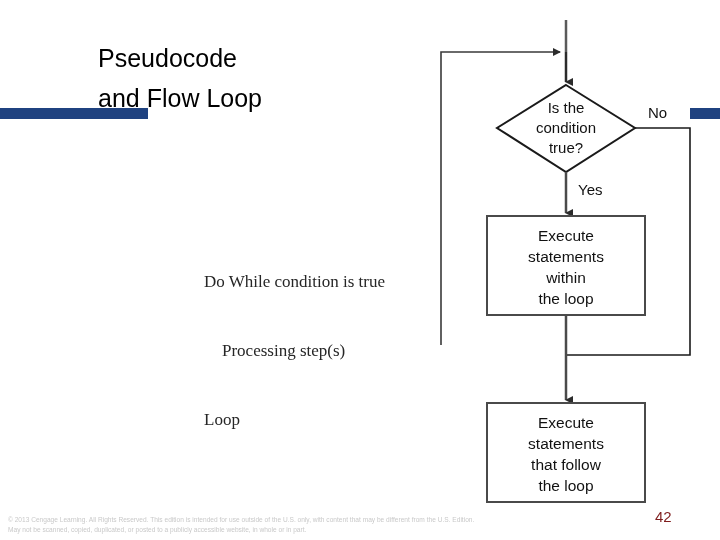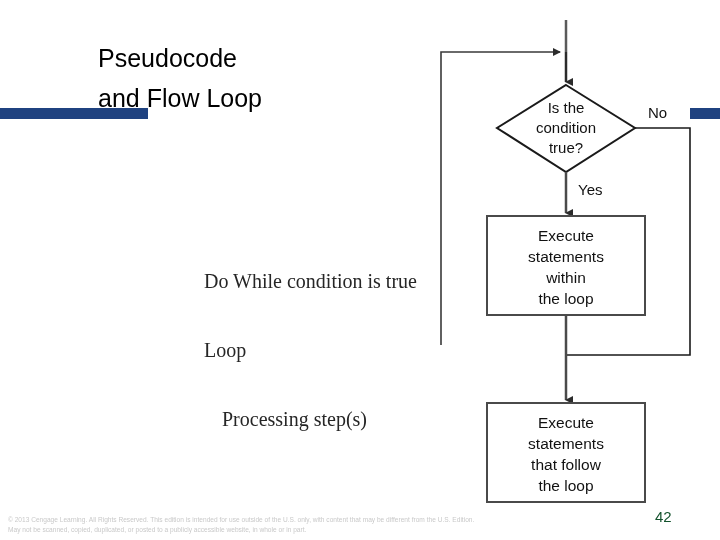--- a/index.html
+++ b/index.html
@@ -57,21 +57,21 @@
     background: #1F4280;
   }
 
   
   .pseudocode {
     position: absolute;
     left: 204px;
     top: 224px;
     width: 260px;
     font-family: "Liberation Serif", serif;
-    font-size: 20px;
+    font-size: 17px;
     color: #262626;
     line-height: 23px;
     white-space: pre;
   }
   .pc-line { white-space: pre; }
   .pc-indent { padding-left: 18px; }
 
   
   #flowchart {
     position: absolute;
@@ -105,40 +105,40 @@
     line-height: 9.5px;
     color: #c9c9c9;
     white-space: nowrap;
   }
   .page-number {
     position: absolute;
     left: 655px;
     top: 508px;
     font-family: "Liberation Sans", sans-serif;
     font-size: 15px;
-    color: #14532d;
+    color: #7f1d1d;
   }
 </style>
 </head>
 <body>
 
 <div id="slide">
 
   <div class="title-block">
     <div class="title-line">Pseudocode</div>
     <div class="title-line">and Flow Loop</div>
   </div>
 
   <div class="rule-left"></div>
   <div class="rule-right"></div>
 
   <div class="pseudocode">
     <div class="pc-line">Do While condition is true</div>
+    <div class="pc-line pc-indent">Processing step(s)</div>
     <div class="pc-line">Loop</div>
-    <div class="pc-line pc-indent">Processing step(s)</div>
   </div>
 
   <svg id="flowchart" width="300" height="500" viewBox="0 0 300 500">
 
     <defs>
       <marker id="arrowDown" markerWidth="10" markerHeight="10" refX="5" refY="8" orient="auto" markerUnits="userSpaceOnUse">
         <path d="M1,1 L9,1 L5,9 z" fill="#2b2b2b"></path>
       </marker>
       <marker id="arrowRight" markerWidth="10" markerHeight="10" refX="8" refY="5" orient="auto" markerUnits="userSpaceOnUse">
         <path d="M1,1 L9,5 L1,9 z" fill="#2b2b2b"></path>

